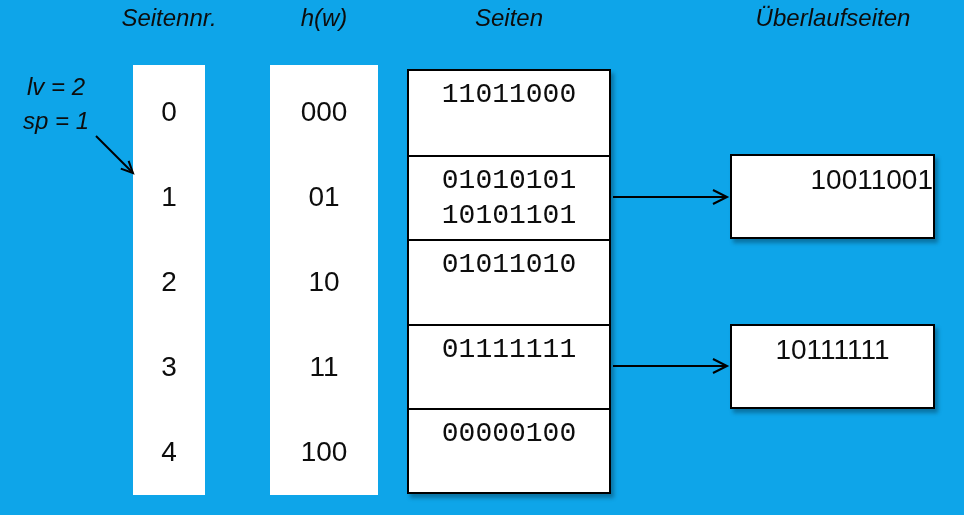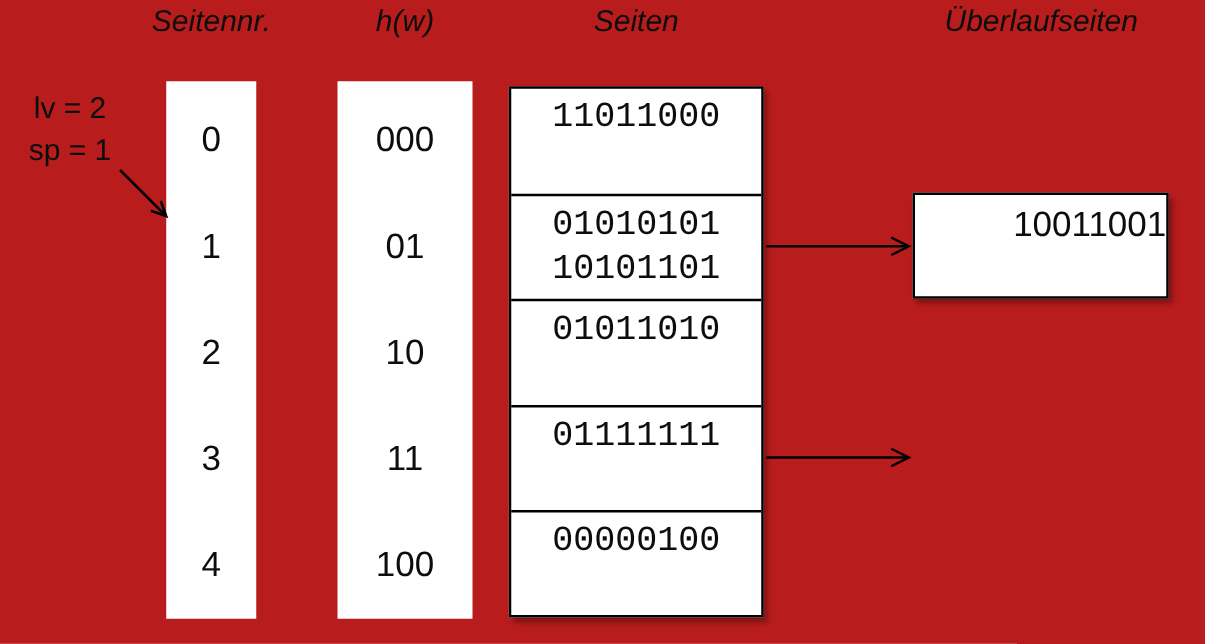--- a/index.html
+++ b/index.html
@@ -1,20 +1,20 @@
 <!DOCTYPE html>
 <html><head>
 <meta charset="utf-8">
 <style>
   html, body { margin: 0; padding: 0; }
   .stage {
     position: relative;
     width: 964px;
     height: 515px;
-    background: #b91c1c;
+    background: #0ea5e9;
     font-family: "Liberation Sans", sans-serif;
     color: #0d0d0d;
     overflow: hidden;
   }
   .col-header {
     position: absolute;
     top: 4px;
     transform: translateX(-50%);
     font-style: italic;
     font-size: 24px;
@@ -25,20 +25,21 @@
   .hdr-hw       { left: 324px; }
   .hdr-seiten   { left: 509px; }
   .hdr-ueberlauf{ left: 833px; }
 
   .annotation {
     position: absolute;
     left: 10px;
     top: 70px;
     width: 92px;
     text-align: center;
+    font-style: italic;
     font-size: 24px;
     line-height: 34px;
     white-space: nowrap;
   }
 
   .strip {
     position: absolute;
     top: 65px;
     height: 430px;
     background: #ffffff;
@@ -156,20 +157,23 @@
     </div>
     <div class="page-cell">
       <div>00000100</div>
       <div></div>
     </div>
   </div>
 
   <div class="overflow-box ov-1">
     <div>10011001</div>
   </div>
+  <div class="overflow-box ov-3">
+    <div>10111111</div>
+  </div>
 
   <svg class="arrow-layer" viewBox="0 0 964 515" xmlns="http://www.w3.org/2000/svg">
     <g stroke="#000000" stroke-width="2" fill="none">
       <line x1="613" y1="197" x2="726" y2="197"></line>
       <polyline points="713,190 727,197 713,204"></polyline>
     </g>
     <g stroke="#000000" stroke-width="2" fill="none">
       <line x1="613" y1="366" x2="726" y2="366"></line>
       <polyline points="713,359 727,366 713,373"></polyline>
     </g>

